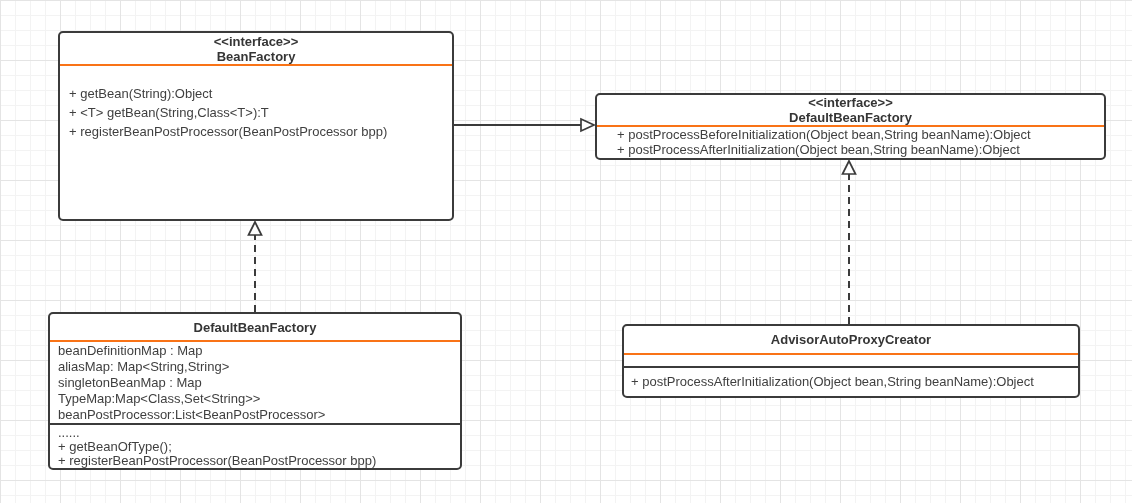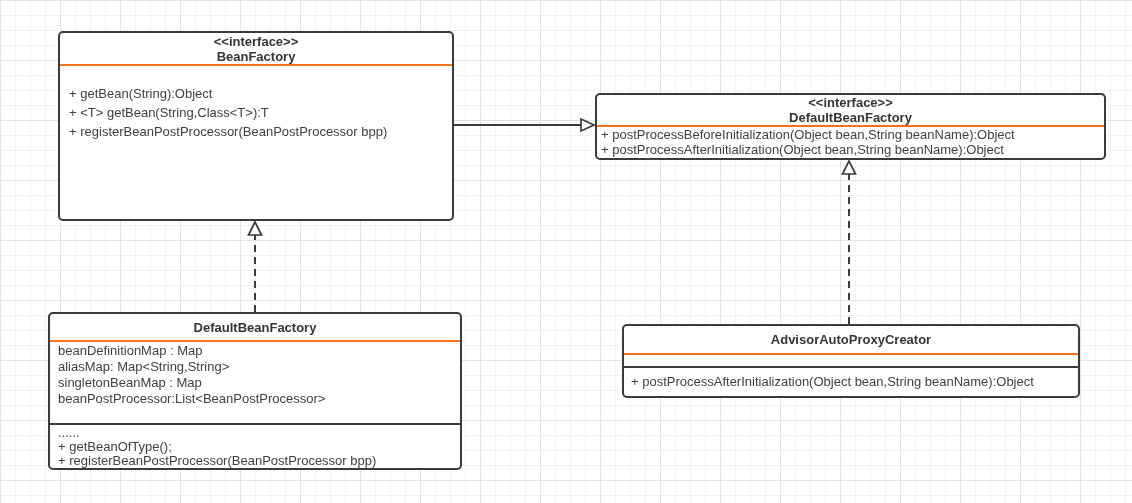--- a/index.html
+++ b/index.html
@@ -49,21 +49,21 @@
 
   
   #bf { left: 58px; top: 31px; width: 396px; height: 190px; }
   #bf .uml-header { height: 33px; }
   #bf .methods { padding: 18px 0 0 9px; flex: 1; border-radius: 15px; }
   #bf .member { line-height: 19px; }
 
   
   #bpp { left: 595px; top: 93px; width: 511px; height: 67px; }
   #bpp .uml-header { height: 32px; }
-  #bpp .methods { padding: 0 0 0 4px; flex: 1; }
+  #bpp .methods { padding: 0 0 0 20px; flex: 1; }
   #bpp .member { line-height: 15px; }
 
   
   #dbf { left: 48px; top: 312px; width: 414px; height: 158px; }
   #dbf .uml-header { height: 28px; }
   #dbf .attrs { height: 83px; border-bottom: 2px solid #3b3b3b; padding: 1px 0 0 8px; flex: none; }
   #dbf .attrs .member { line-height: 16px; }
   #dbf .methods { padding: 1px 0 0 8px; flex: 1; }
   #dbf .methods .member { line-height: 14px; }
 
@@ -105,20 +105,21 @@
   </div>
 
   <div class="uml" id="dbf">
     <div class="uml-header">
       <div class="hline">DefaultBeanFactory</div>
     </div>
     <div class="section attrs">
       <div class="member">beanDefinitionMap : Map</div>
       <div class="member">aliasMap: Map&lt;String,String&gt;</div>
       <div class="member">singletonBeanMap : Map</div>
+      <div class="member">TypeMap:Map&lt;Class,Set&lt;String&gt;&gt;</div>
       <div class="member">beanPostProcessor:List&lt;BeanPostProcessor&gt;</div>
     </div>
     <div class="section methods">
       <div class="member">......</div>
       <div class="member">+ getBeanOfType();</div>
       <div class="member">+ registerBeanPostProcessor(BeanPostProcessor bpp)</div>
     </div>
   </div>
 
   <div class="uml" id="aapc">

